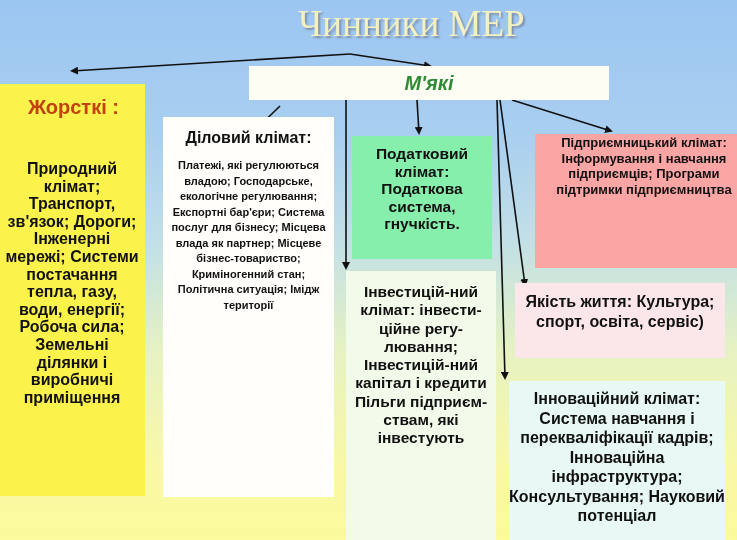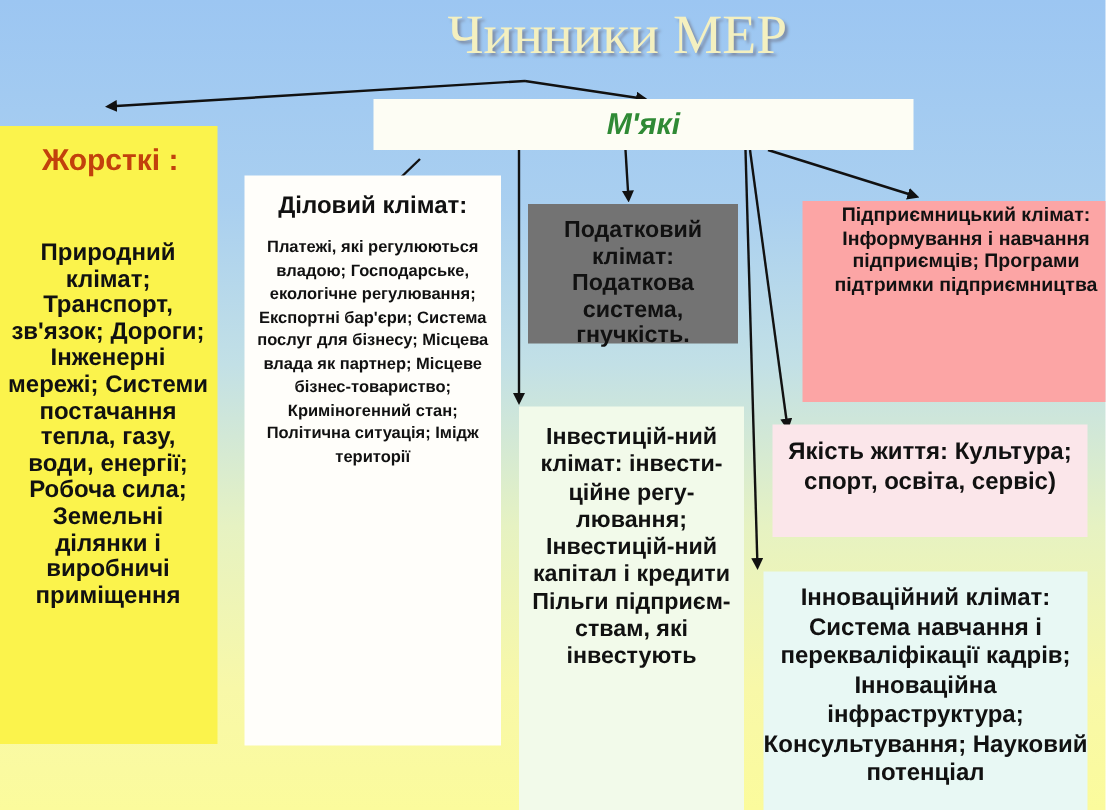--- a/index.html
+++ b/index.html
@@ -26,21 +26,21 @@
       position: absolute; left: 0; top: 84px; width: 145px; height: 412px;
       background: #fbf34c;
     }
     .hard-label {
       position: absolute; left: 12px; top: 96px; font-weight: bold;
       font-size: 20px; color: #c2410c; margin-left: 16px;
     }
     .hard-text { left: 4px; top: 160px; width: 136px; font-size: 16px; line-height: 17.6px; }
     .business { left: 163px; top: 117px; width: 171px; height: 380px; background: #fffefa; padding-top: 12px; }
     .business .sub { font-size: 11px; line-height: 15.5px; margin-top: 11px; }
-    .tax { left: 352px; top: 136px; width: 140px; height: 93px; background: #737373; padding-top: 9px; font-size: 15.5px; line-height: 17.5px; }
+    .tax { left: 352px; top: 136px; width: 140px; height: 123px; background: #86efac; padding-top: 9px; font-size: 15.5px; line-height: 17.5px; }
     .invest { left: 346px; top: 271px; width: 150px; height: 335px; background: #f2faea; padding-top: 12px; font-size: 15.5px; line-height: 18.3px; }
     .entre { left: 535px; top: 134px; width: 218px; height: 134px; background: #fca5a5; padding-top: 1px; font-size: 13px; line-height: 15.5px; }
     .life { left: 515px; top: 283px; width: 210px; height: 75px; background: #fbe6ea; padding-top: 9px; font-size: 16px; line-height: 20px; }
     .innov { left: 509px; top: 381px; width: 216px; height: 159px; background: #e8f8f4; padding-top: 8px; font-size: 16px; line-height: 19.5px; }
     svg.arrows { position: absolute; left: 0; top: 0; }
   </style>
 </head>
 <body>
 
 <div class="title">Чинники МЕР</div>

